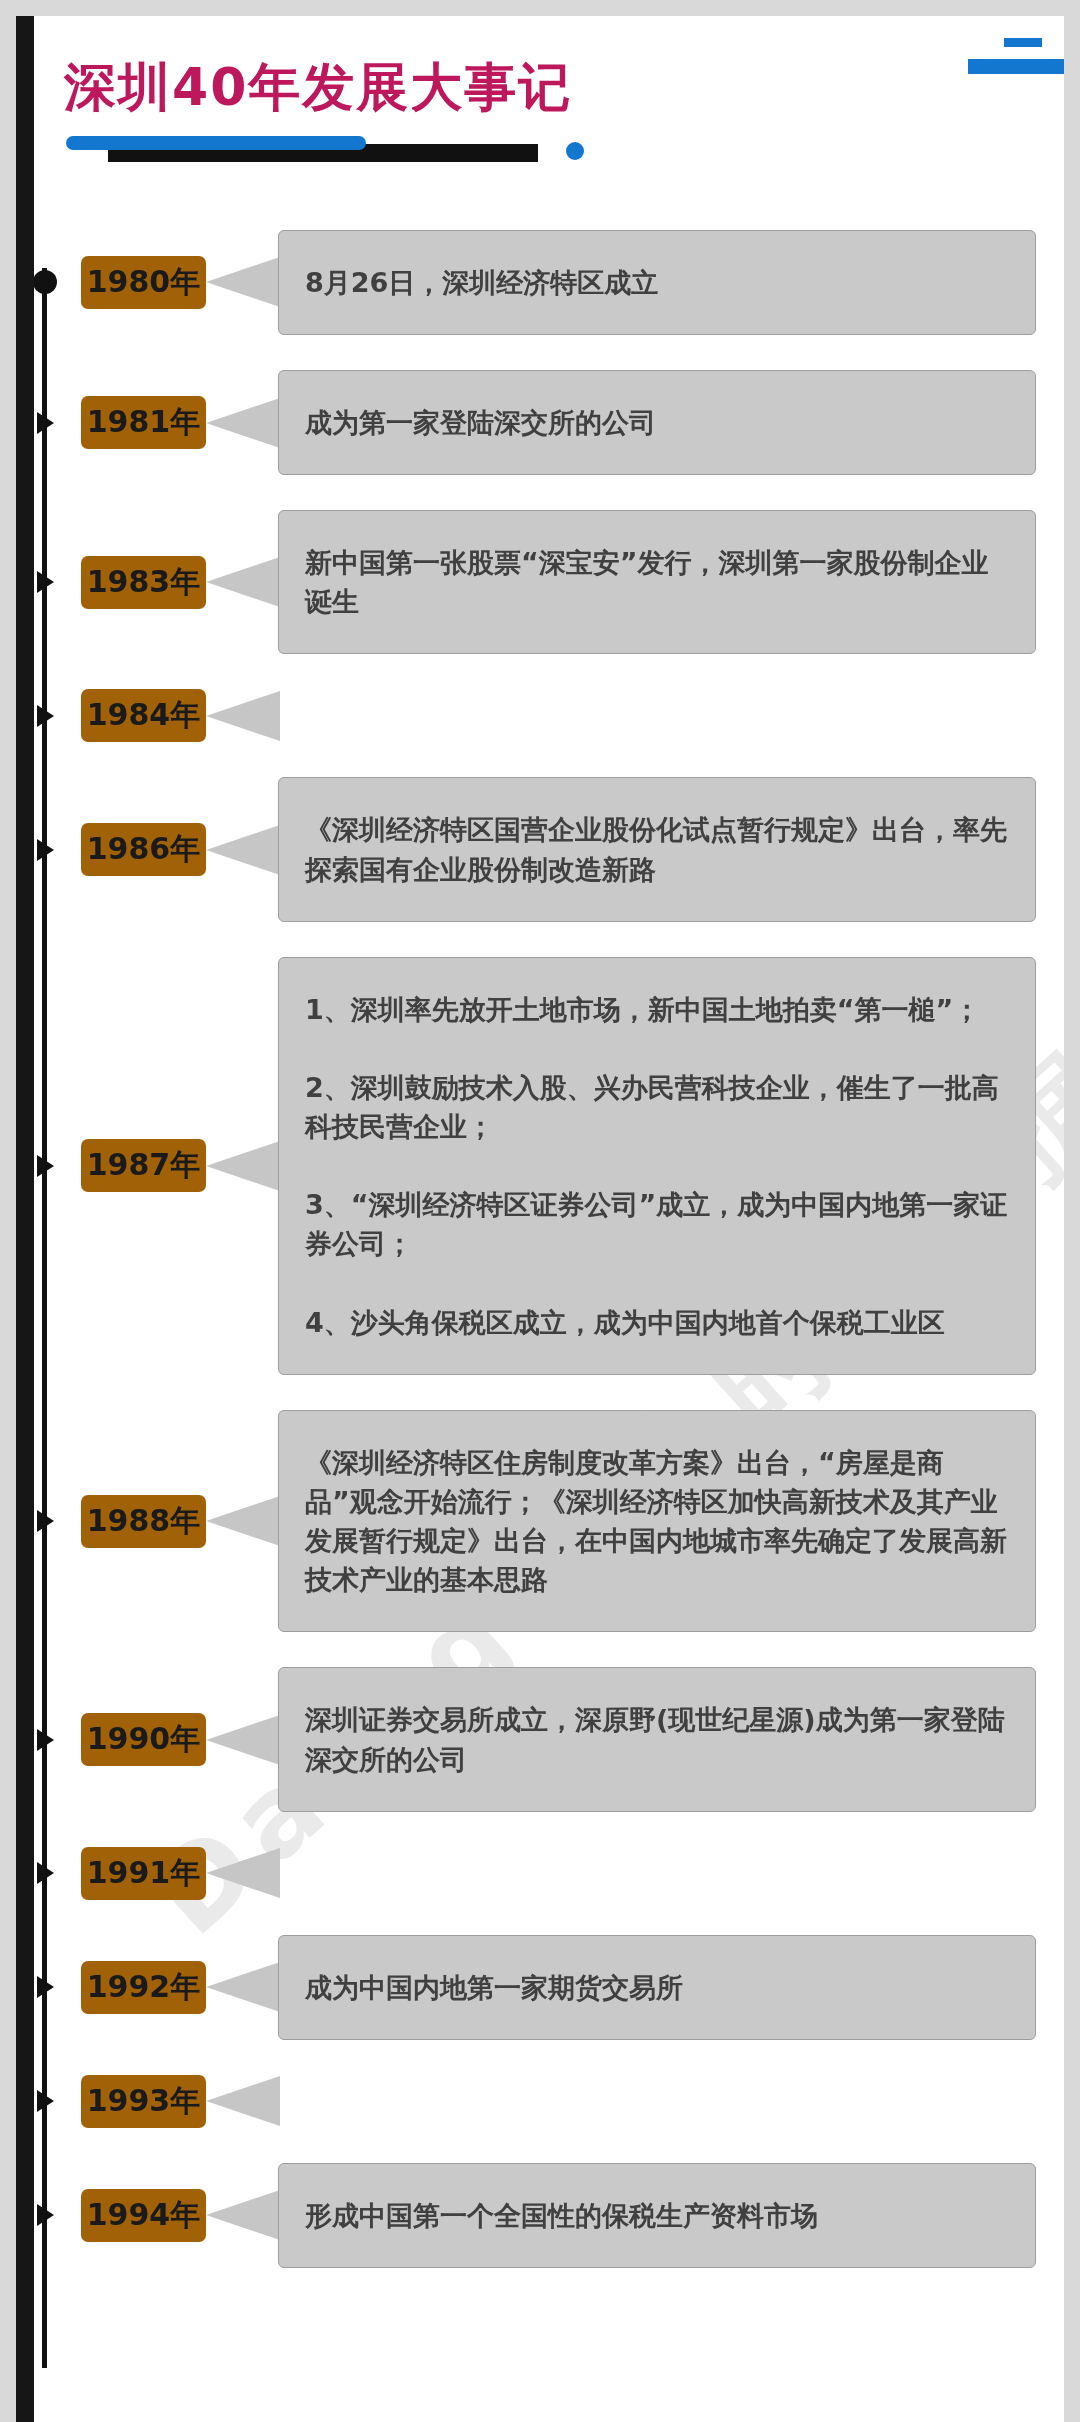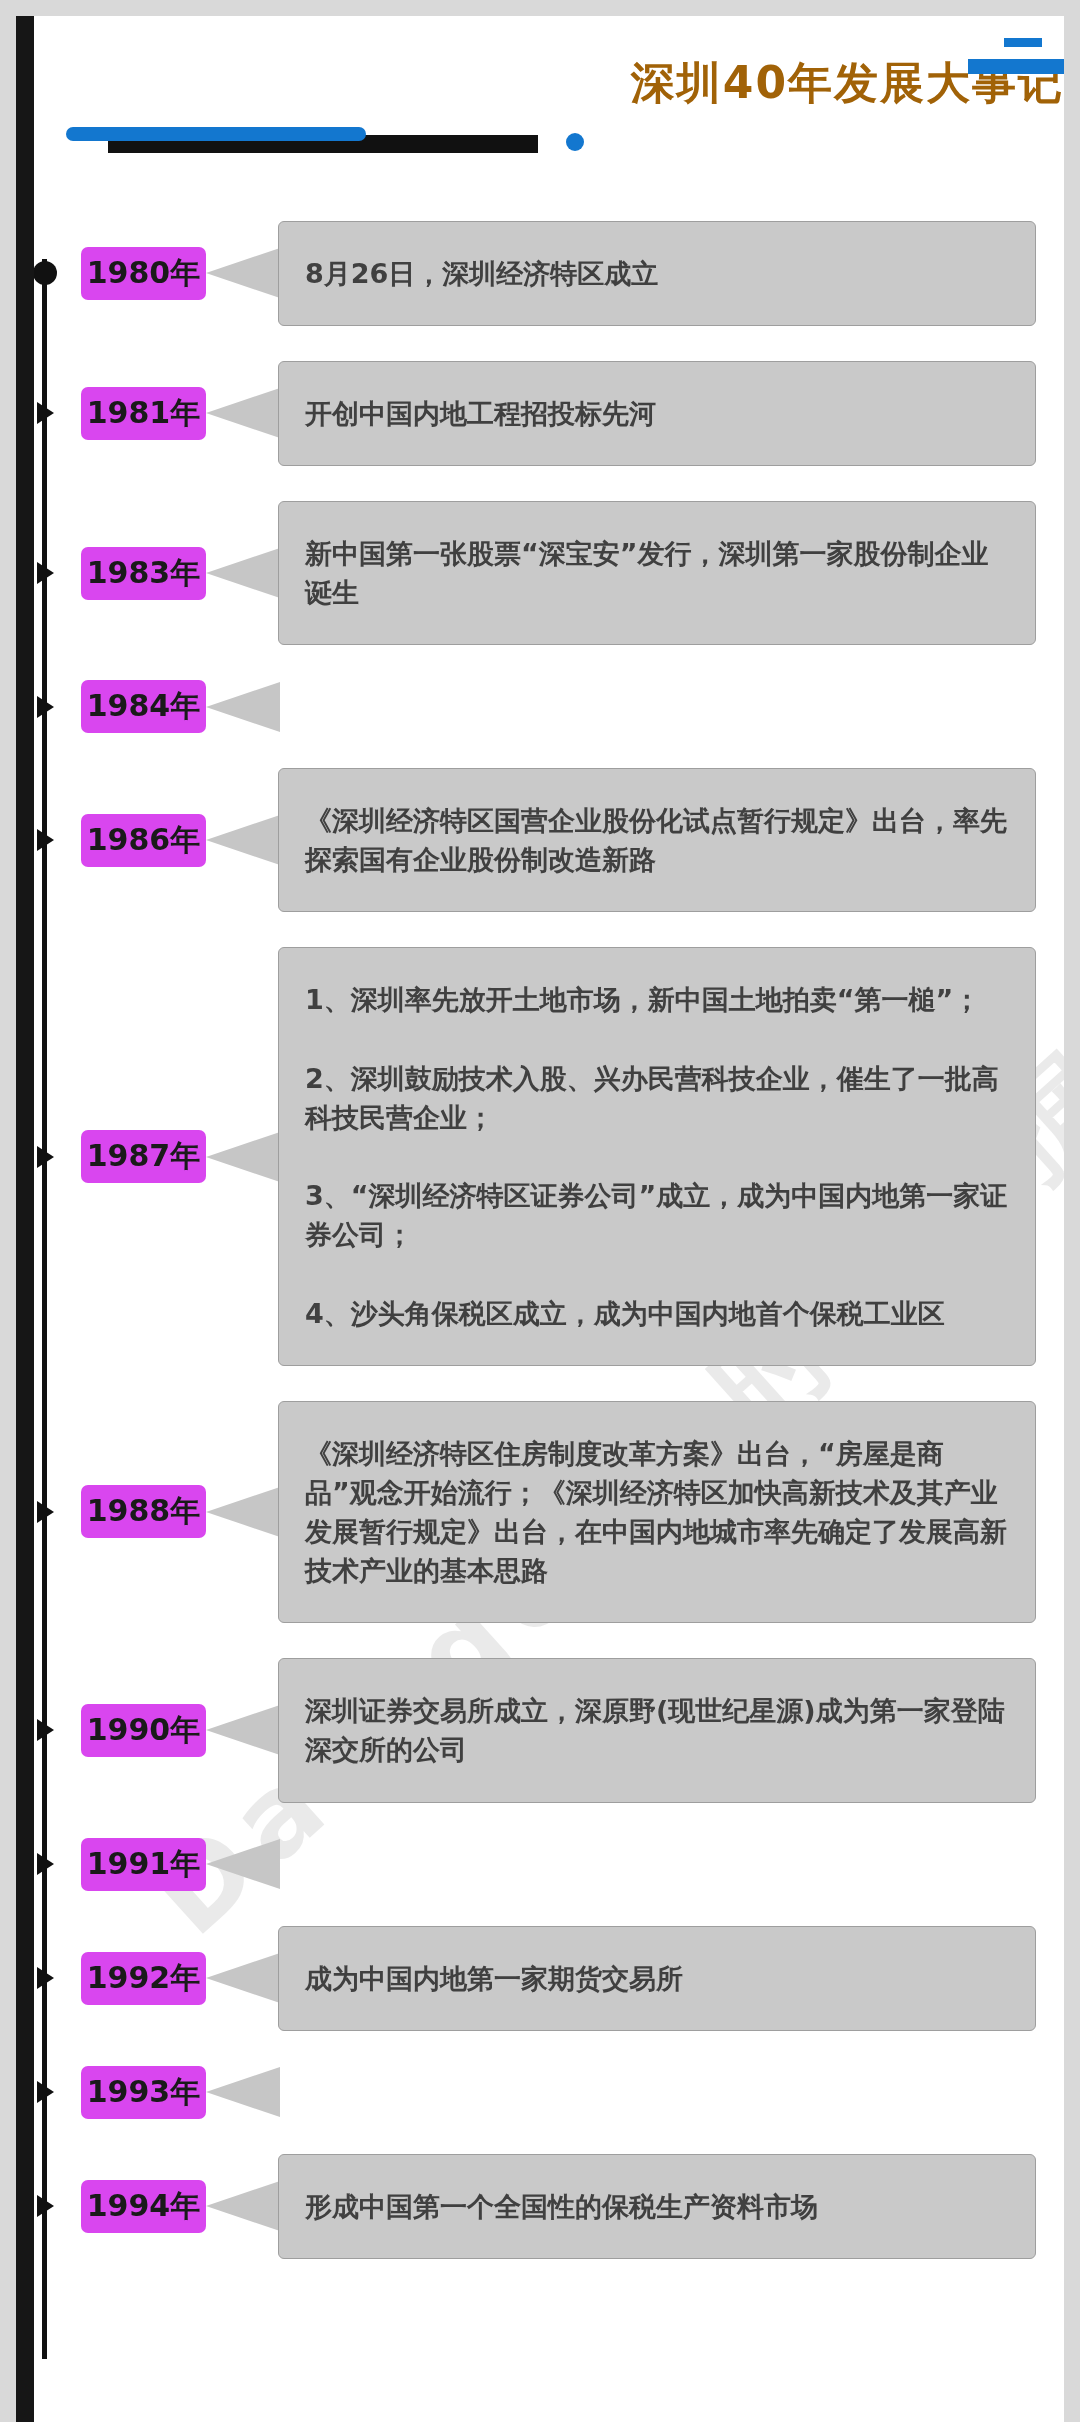--- a/index.html
+++ b/index.html
@@ -36,26 +36,25 @@
     background: #1377cf;
     margin-left: auto; margin-right: 22px;
   }
   .corner-line-long {
     width: 96px; height: 15px;
     background: #1377cf;
     margin-top: 12px;
   }
   .header { position: relative; padding: 42px 0 0 48px; z-index: 2; }
   .title {
-    font-size: 44px;
+    font-size: 52px;
     font-weight: 700;
-    color: #a16207;
+    color: #be185d;
     letter-spacing: 2px;
     line-height: 1.15;
-    text-align: right;
   }
   .underline-wrap { position: relative; height: 34px; margin: 16px 0 0 2px; width: 560px; }
   .underline-black { position: absolute; left: 42px; top: 10px; width: 430px; height: 18px; background: #111; }
   .underline-blue  { position: absolute; left: 0;  top: 2px; width: 300px; height: 14px; background: #1377cf; border-radius: 7px; }
   .underline-dot   { position: absolute; left: 500px; top: 8px; width: 18px; height: 18px; border-radius: 50%; background: #1377cf; }
 
   .watermark {
     position: absolute;
     left: 0px; top: 1420px;
     width: 1200px;
@@ -104,21 +103,21 @@
   .marker.dot {
     left: 17px;
     width: 24px; height: 24px;
     border-radius: 50%;
     background: #111;
   }
   .year-badge {
     flex: none;
     width: 125px;
     min-height: 53px;
-    background: #d946ef;
+    background: #a16207;
     border-radius: 7px;
     display: flex;
     align-items: center;
     justify-content: center;
     font-size: 30px;
     font-weight: 700;
     color: #1a1a1a;
     z-index: 1;
   }
   .connector {
@@ -179,21 +178,21 @@
     </div>
   </div>
 
   <div class="entry">
     <span class="marker arrow"></span>
     <div class="year-badge">
       <span>1981年</span>
     </div>
     <div class="connector"></div>
     <div class="event-box">
-      <span>开创中国内地工程招投标先河</span>
+      <span>成为第一家登陆深交所的公司</span>
     </div>
   </div>
 
 
   <div class="entry">
     <span class="marker arrow"></span>
     <div class="year-badge">
       <span>1983年</span>
     </div>
     <div class="connector"></div>

